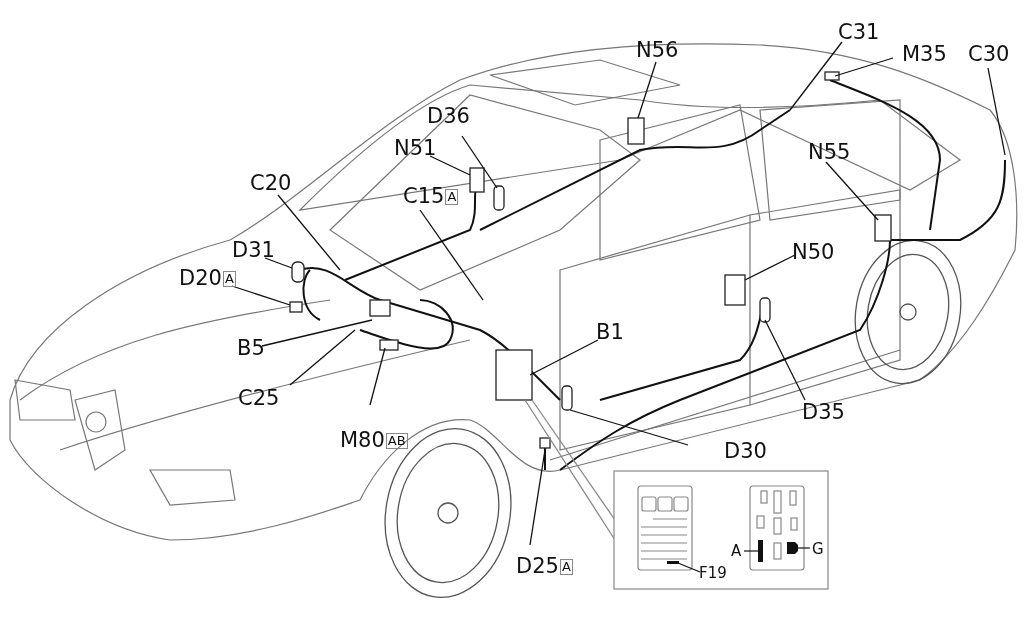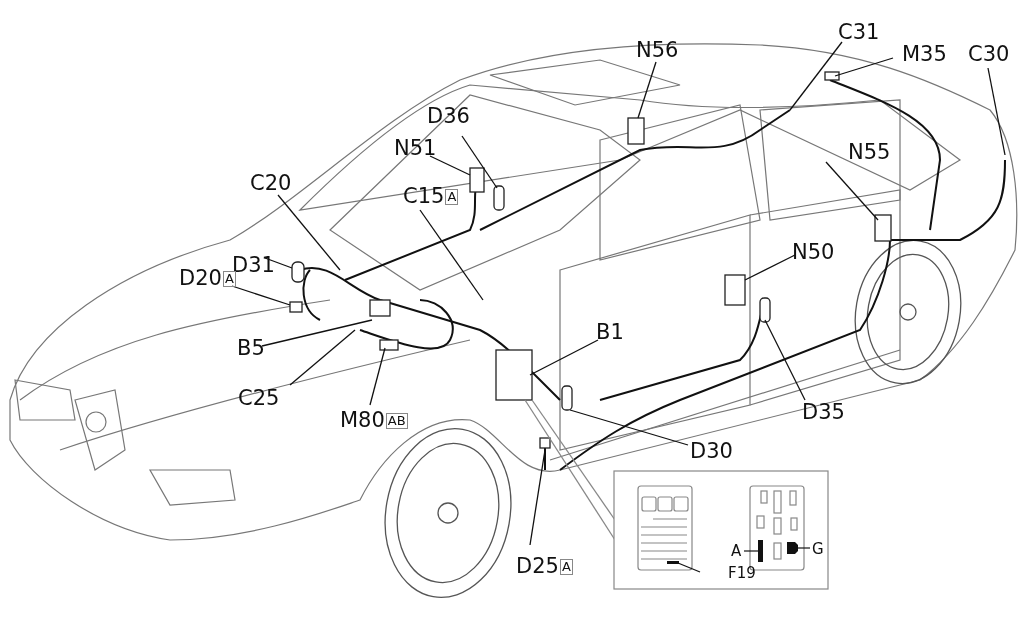--- a/index.html
+++ b/index.html
@@ -132,30 +132,30 @@
     <line x1="798" y1="548" x2="810" y2="548"></line>
   </g>
 </svg>
 
 <span class="lbl" style="left:636px;top:40px">N56</span>
 <span class="lbl" style="left:838px;top:22px">C31</span>
 <span class="lbl" style="left:902px;top:44px">M35</span>
 <span class="lbl" style="left:968px;top:44px">C30</span>
 <span class="lbl" style="left:427px;top:106px">D36</span>
 <span class="lbl" style="left:394px;top:138px">N51</span>
-<span class="lbl" style="left:848px;top:142px">N55</span>
+<span class="lbl" style="left:808px;top:142px">N55</span>
 <span class="lbl" style="left:250px;top:173px">C20</span>
 <span class="lbl" style="left:403px;top:186px"><span>C15</span><span class="box">A</span></span>
-<span class="lbl" style="left:232px;top:255px">D31</span>
+<span class="lbl" style="left:232px;top:240px">D31</span>
 <span class="lbl" style="left:179px;top:268px"><span>D20</span><span class="box">A</span></span>
 <span class="lbl" style="left:792px;top:242px">N50</span>
 <span class="lbl" style="left:237px;top:338px">B5</span>
 <span class="lbl" style="left:596px;top:322px">B1</span>
 <span class="lbl" style="left:238px;top:388px">C25</span>
-<span class="lbl" style="left:340px;top:410px"><span>M80</span><span class="box">AB</span></span>
+<span class="lbl" style="left:340px;top:430px"><span>M80</span><span class="box">AB</span></span>
 <span class="lbl" style="left:802px;top:402px">D35</span>
-<span class="lbl" style="left:690px;top:441px">D30</span>
+<span class="lbl" style="left:724px;top:441px">D30</span>
 <span class="lbl" style="left:516px;top:556px"><span>D25</span><span class="box">A</span></span>
 
-<span class="lbl sm" style="left:728px;top:566px">F19</span>
+<span class="lbl sm" style="left:699px;top:566px">F19</span>
 <span class="lbl sm" style="left:731px;top:544px">A</span>
 <span class="lbl sm" style="left:812px;top:542px">G</span>
 </div>
 
 </body></html>

